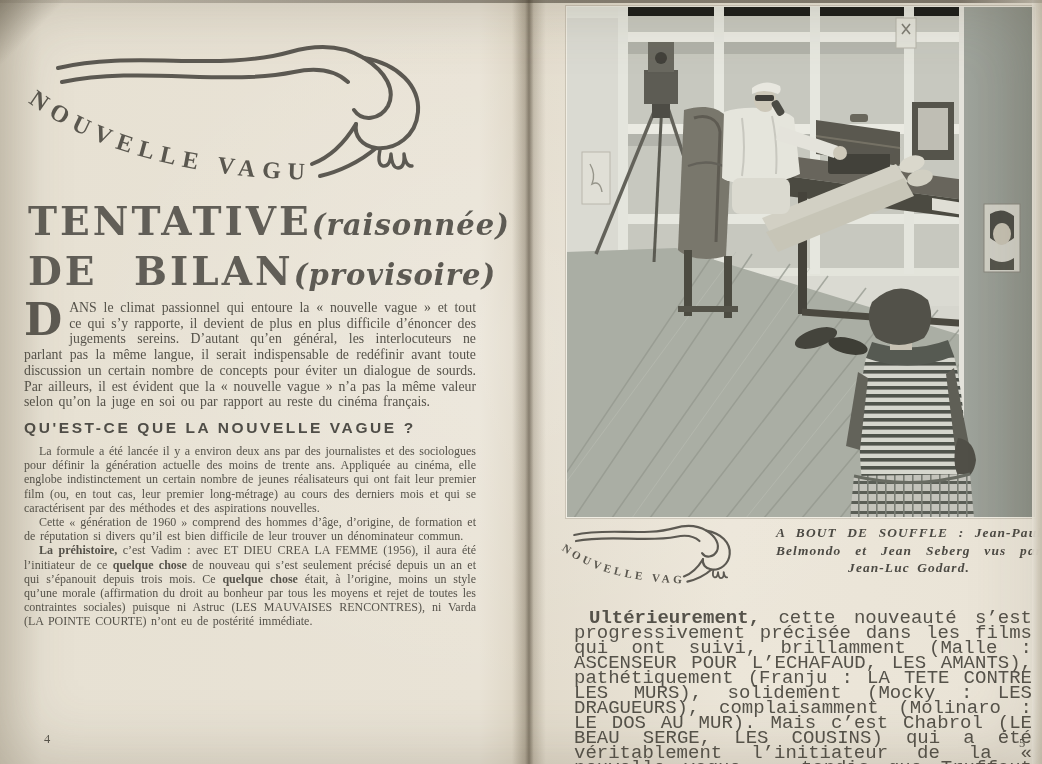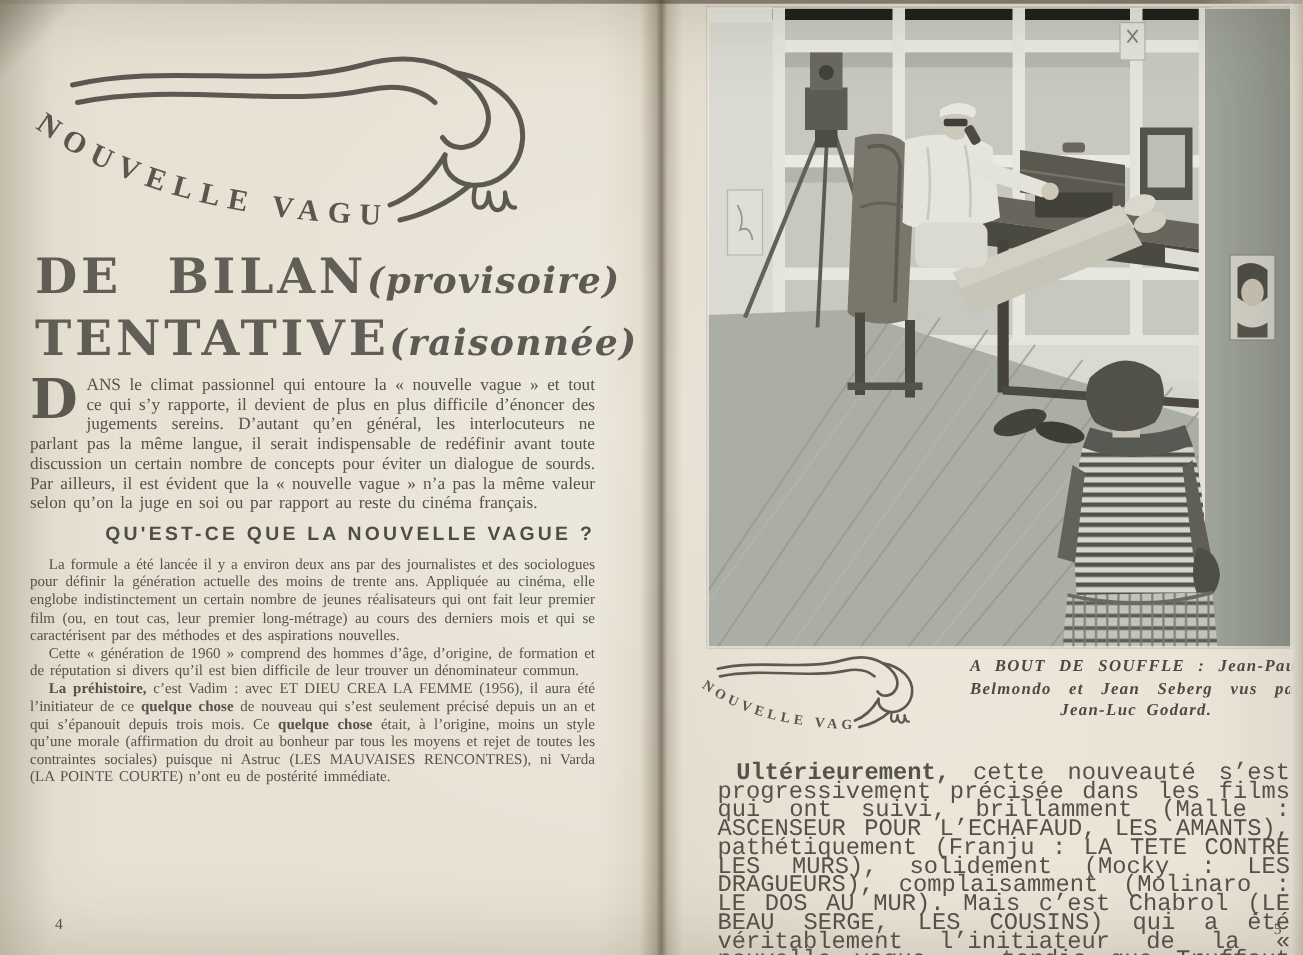--- a/index.html
+++ b/index.html
@@ -31,21 +31,21 @@
   .title-script{font-family:"DejaVu Serif", serif;font-style:italic;font-weight:bold;
     font-size:29px;color:#5d5a53;letter-spacing:1px;white-space:nowrap;}
   
   .col-left{left:24px;top:300px;width:452px;}
   .intro{font-size:13.8px;line-height:15.7px;text-align:justify;word-spacing:2px;}
   .intro p{margin:0 0 1px 0;}
   .dropcap{float:left;font-family:"DejaVu Serif", serif;font-size:44px;line-height:36px;
     padding:2px 7px 0 0;color:#5d5a52;font-weight:bold;}
   .indent{text-indent:15px;}
   .sec-head{font-family:"Liberation Sans", sans-serif;font-weight:bold;font-size:15.5px;
-    letter-spacing:2.6px;color:#4f4d47;text-align:right;margin:9px 0 7px 0;}
+    letter-spacing:2.6px;color:#4f4d47;text-align:left;margin:9px 0 7px 0;}
   .body-sm{font-size:12px;line-height:14.2px;text-align:justify;word-spacing:1.6px;}
   .body-sm p{margin:0;}
   .b{font-weight:bold;}
   .pagenum{font-size:12.5px;color:#57544c;}
   
   .photo-frame{left:566px;top:6px;width:470px;height:512px;background:#d8d7d0;
     box-shadow:0 0 0 1px rgba(120,112,96,.25);}
   .logo-small{left:552px;top:516px;width:206px;height:76px;}
   .caption{left:776px;top:524px;width:266px;font-style:italic;font-weight:bold;
     font-size:13.4px;line-height:17.5px;letter-spacing:1.1px;color:#4c4a44;
@@ -74,26 +74,26 @@
       <path class="figure-stroke" stroke-width="4" d="M342,100 C330,120 314,134 298,140"></path>
       <path class="figure-stroke" stroke-width="3.4" d="M366,126 q-3,15 3,16 q7,1 8,-12 q1,14 7,14 q7,0 6,-14 q2,13 8,12"></path>
     </g>
     <text class="logo-label" font-size="24" letter-spacing="7">
       <textPath href="#arcBig">NOUVELLE VAGUE</textPath>
     </text>
   </svg>
 
   <div class="abs title-block">
     <div class="title-row">
+      <span class="title-main">TENTATIVE</span>
+      <span class="title-script">(raisonnée)</span>
+    </div>
+    <div class="title-row">
       <span class="title-main second">DE BILAN</span>
       <span class="title-script">(provisoire)</span>
-    </div>
-    <div class="title-row">
-      <span class="title-main">TENTATIVE</span>
-      <span class="title-script">(raisonnée)</span>
     </div>
   </div>
 
   <div class="abs col-left">
     <div class="intro">
       <p><span class="dropcap">D</span><span>ANS le climat passionnel qui entoure la « nouvelle vague » et tout ce qui s’y rapporte, il devient de plus en plus difficile d’énoncer des jugements sereins. D’autant qu’en général, les interlocuteurs ne parlant pas la même langue, il serait indispensable de redéfinir avant toute discussion un certain nombre de concepts pour éviter un dialogue de sourds. Par ailleurs, il est évident que la « nouvelle vague » n’a pas la même valeur selon qu’on la juge en soi ou par rapport au reste du cinéma français.</span></p>
     </div>
     <div class="sec-head">QU'EST-CE QUE LA NOUVELLE VAGUE ?</div>
     <div class="body-sm">
       <p class="indent">La formule a été lancée il y a environ deux ans par des journalistes et des sociologues pour définir la génération actuelle des moins de trente ans. Appliquée au cinéma, elle englobe indistinctement un certain nombre de jeunes réalisateurs qui ont fait leur premier film (ou, en tout cas, leur premier long-métrage) au cours des derniers mois et qui se caractérisent par des méthodes et des aspirations nouvelles.</p>

